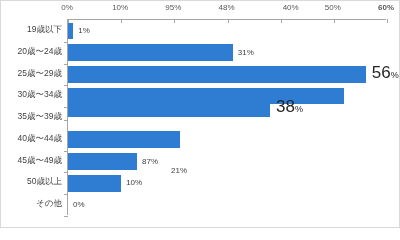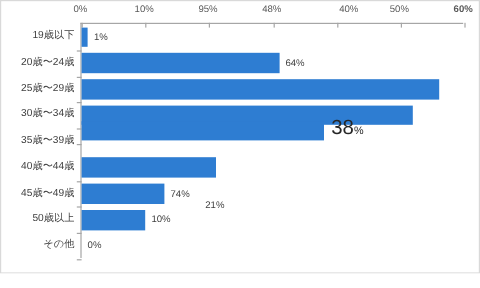--- a/index.html
+++ b/index.html
@@ -132,44 +132,45 @@
       <div class="axis-tick-mark" style="left: 212.667px;"></div>
       <div class="axis-tick-mark" style="left: 265.833px;"></div>
       <div class="axis-tick-mark" style="left: 319px;"></div>
       <div class="bar-row" style="top: 0px;">
         <div class="bar-rect" style="width: 5.31667px;"></div>
         <div class="bar-value" style="left: 10.3167px;">1%</div>
         <div class="cat-tick-mark" style="top: 21.7778px;"></div>
       </div>
       <div class="bar-row" style="top: 21.7778px;">
         <div class="bar-rect" style="width: 164.817px;"></div>
-        <div class="bar-value" style="left: 169.817px;">64%</div>
+        <div class="bar-value" style="left: 169.817px;">31%</div>
         <div class="cat-tick-mark" style="top: 21.7778px;"></div>
       </div>
       <div class="bar-row" style="top: 43.5556px;">
         <div class="bar-rect" style="width: 297.733px;"></div>
+        <div class="bar-value big" style="left: 303.733px;"><span>56</span><span class="pct">%</span></div>
         <div class="cat-tick-mark" style="top: 21.7778px;"></div>
       </div>
       <div class="bar-row" style="top: 65.3333px;">
         <div class="bar-rect" style="width: 276.467px;"></div>
         <div class="cat-tick-mark" style="top: 21.7778px;"></div>
       </div>
       <div class="bar-row" style="top: 78px;">
         <div class="bar-rect" style="width: 202.033px;"></div>
         <div class="bar-value big" style="left: 208.033px;"><span>38</span><span class="pct">%</span></div>
         <div class="cat-tick-mark" style="top: 21.7778px;"></div>
       </div>
       <div class="bar-row" style="top: 108.889px;">
         <div class="bar-rect" style="width: 111.65px;"></div>
         <div class="bar-value" style="left: 103px; margin-top: 31px;">21%</div>
         <div class="cat-tick-mark" style="top: 21.7778px;"></div>
       </div>
       <div class="bar-row" style="top: 130.667px;">
         <div class="bar-rect" style="width: 69.1167px;"></div>
-        <div class="bar-value" style="left: 74.1167px;">74%</div>
+        <div class="bar-value" style="left: 74.1167px;">87%</div>
         <div class="cat-tick-mark" style="top: 21.7778px;"></div>
       </div>
       <div class="bar-row" style="top: 152.444px;">
         <div class="bar-rect" style="width: 53.1667px;"></div>
         <div class="bar-value" style="left: 58.1667px;">10%</div>
         <div class="cat-tick-mark" style="top: 21.7778px;"></div>
       </div>
       <div class="bar-row" style="top: 174.222px;">
         <div class="bar-value" style="left: 5px;">0%</div>
         <div class="cat-tick-mark" style="top: 21.7778px;"></div>

